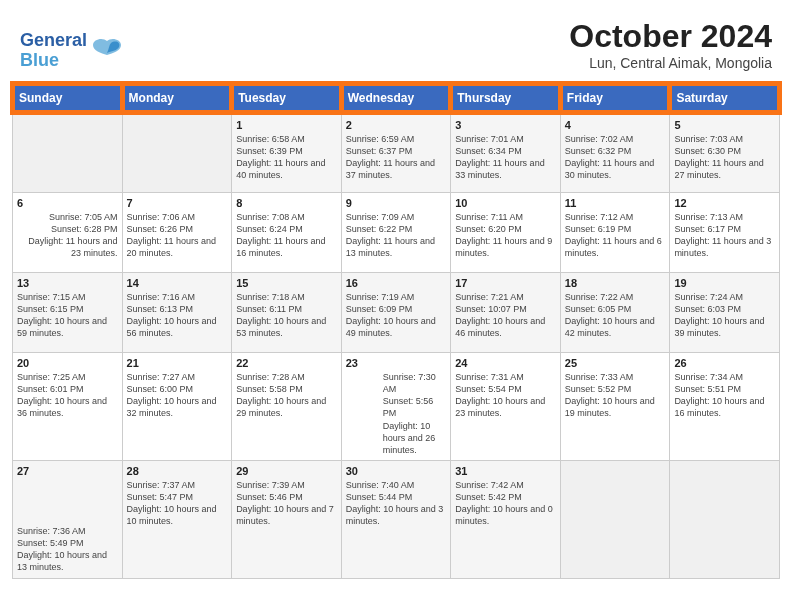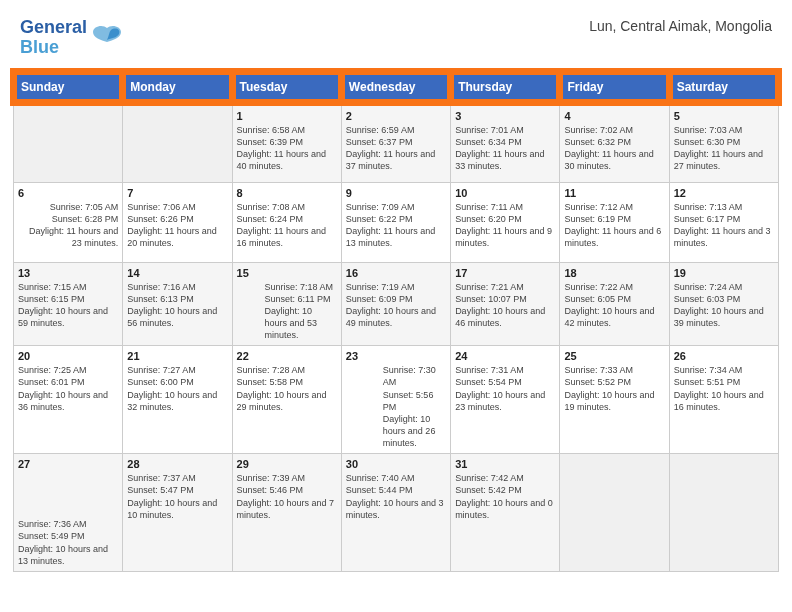--- a/index.html
+++ b/index.html
@@ -6,21 +6,21 @@
     body {
       font-family: Arial, sans-serif;
       background: #fff;
       width: 792px;
       min-height: 612px;
       padding: 10px;
     }
     .header {
       display: flex;
       justify-content: space-between;
-      align-items: flex-start;
+      align-items: flex-end;
       padding: 8px 10px 4px 10px;
     }
     .logo {
       display: flex;
       flex-direction: column;
       align-items: flex-start;
     }
     .logo-row {
       display: flex;
       align-items: center;
@@ -43,21 +43,21 @@
       border-collapse: collapse;
       margin-top: 6px;
     }
     thead tr th {
       background: #3a6abf;
       color: #fff;
       font-size: 12px;
       font-weight: bold;
       padding: 5px 4px;
       text-align: left;
-      border: 7px solid #f97316;
+      border: 5px solid #f97316;
     }
     tbody tr td {
       border: 1px solid #ccc;
       vertical-align: top;
       padding: 4px 4px;
       font-size: 9.5px;
       color: #333;
       width: calc(100% / 7);
       height: 80px;
     }
@@ -93,20 +93,21 @@
         <span style="font-size:18px; font-weight:bold; color:#2b5fa5;">General</span>
         <span style="font-size:18px; font-weight:bold; color:#4a9fd4;">Blue</span>
       </div>
       <svg width="32" height="28" viewBox="0 0 32 28">
         <path d="M16 4 C20 0, 30 2, 30 8 C30 14, 22 16, 16 18 C10 16, 2 14, 2 8 C2 2, 12 0, 16 4 Z" fill="#4a9fd4" opacity="0.7"></path>
         <path d="M20 6 C24 3, 30 5, 28 10 C26 14, 20 14, 16 16 C18 12, 18 8, 20 6 Z" fill="#3a8fcc"></path>
       </svg>
     </div>
   </div>
   <div class="title-area">
+    <div class="month-title">October 2024</div>
     <div class="location-title">Lun, Central Aimak, Mongolia</div>
   </div>
 </div>
 
 <table>
   <thead>
     <tr>
     <th>Sunday</th>
         <th>Monday</th>
         <th>Tuesday</th>
@@ -203,21 +204,21 @@
 Daylight: 10 hours and 59 minutes.</div>
         </td>
         <td>
           <span class="day-num">14</span>
           <div class="day-detail" style="white-space: pre-line;">Sunrise: 7:16 AM
 Sunset: 6:13 PM
 Daylight: 10 hours and 56 minutes.</div>
         </td>
         <td>
           <span class="day-num">15</span>
-          <div class="day-detail" style="white-space: pre-line; margin-left: 28px;">Sunrise: 7:18 AM
+          <div class="day-detail" style="white-space: pre-line;">Sunrise: 7:18 AM
 Sunset: 6:11 PM
 Daylight: 10 hours and 53 minutes.</div>
         </td>
         <td>
           <span class="day-num">16</span>
           <div class="day-detail" style="white-space: pre-line;">Sunrise: 7:19 AM
 Sunset: 6:09 PM
 Daylight: 10 hours and 49 minutes.</div>
         </td>
         <td>

